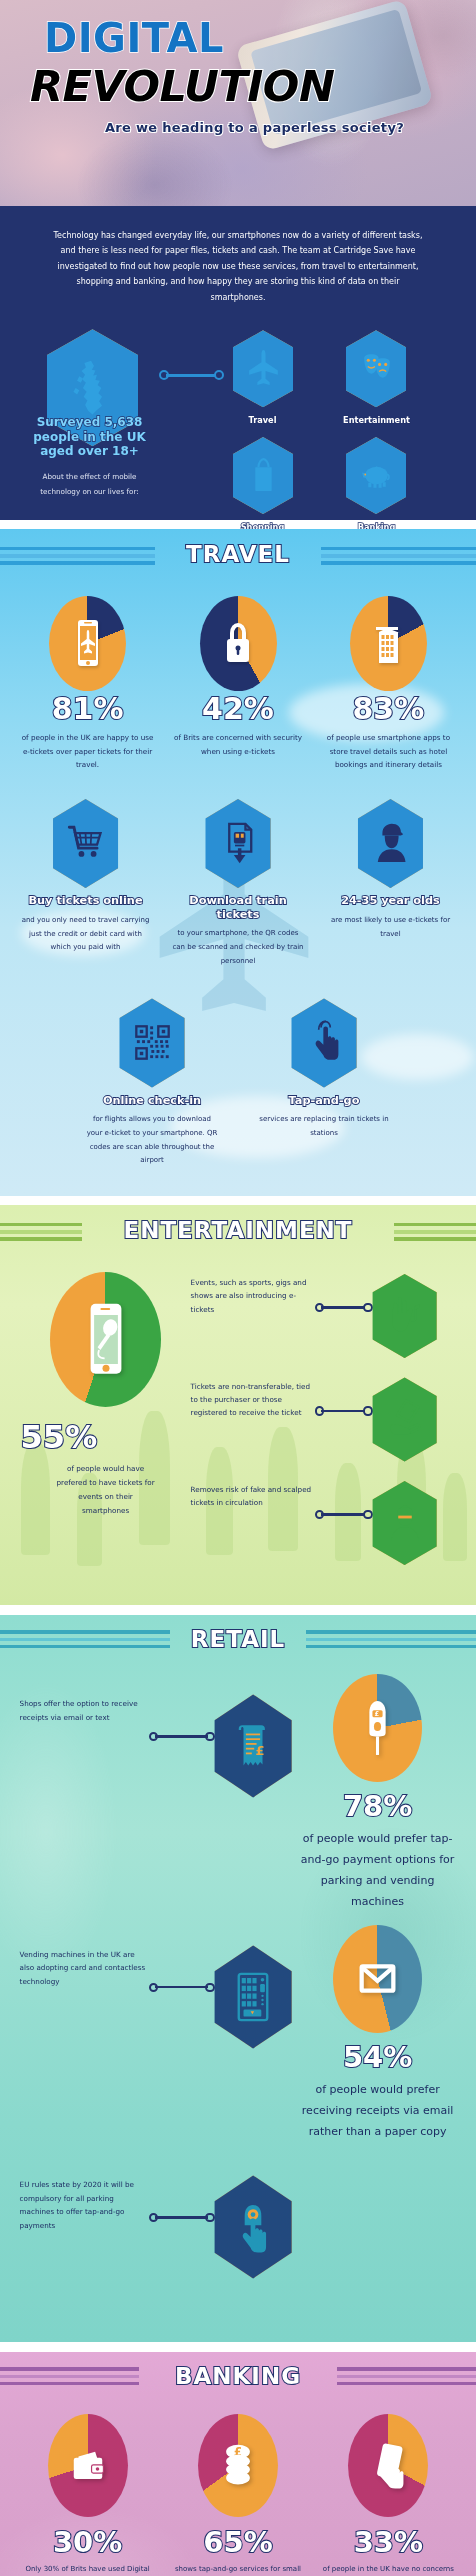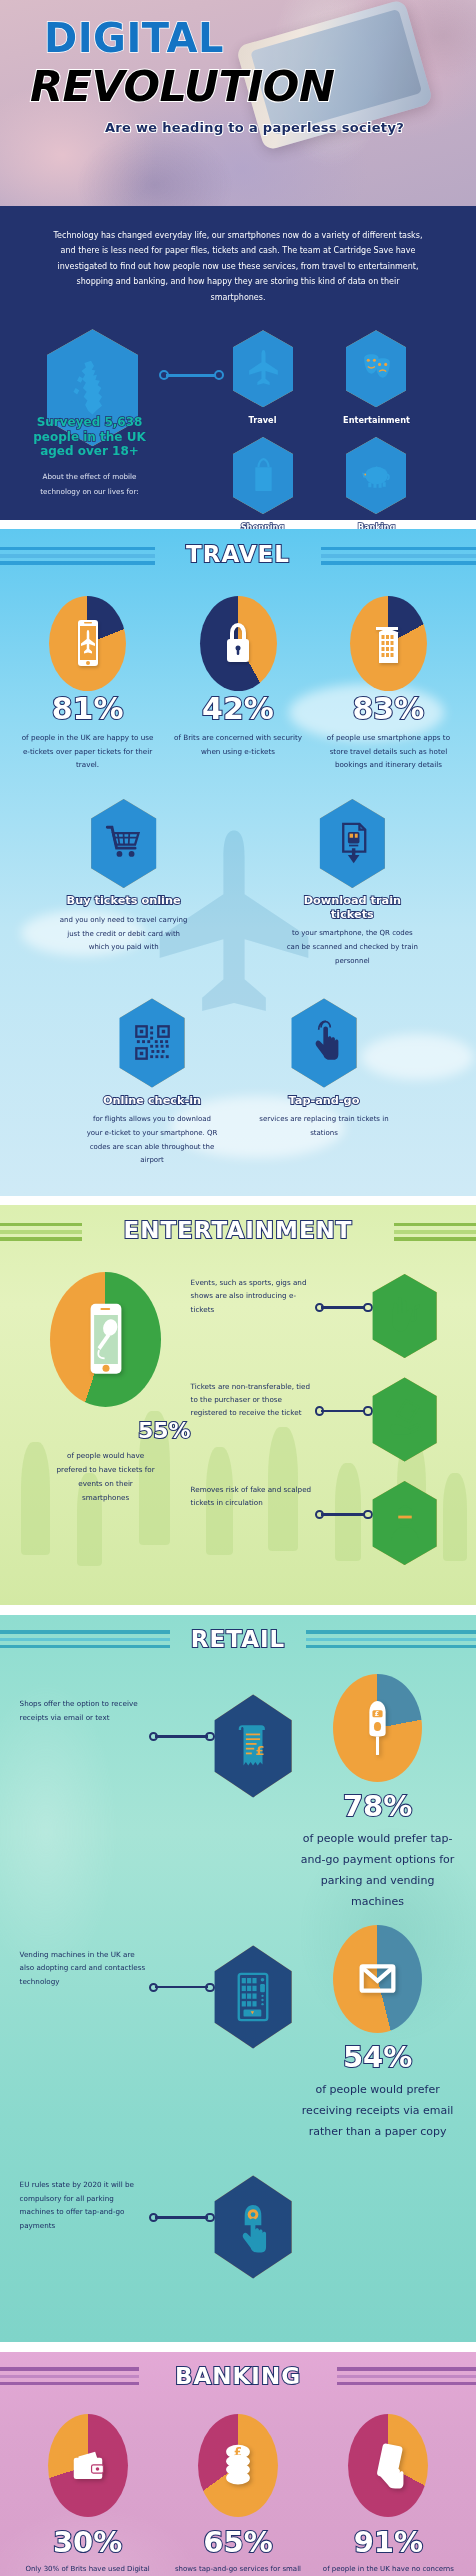--- a/index.html
+++ b/index.html
@@ -42,21 +42,21 @@
   .hex .shape{width:100%;height:100%;background:#f0a23c;
     clip-path:polygon(50% 0,100% 22%,100% 78%,50% 100%,0 78%,0 22%);
     position:relative;box-shadow:2.1px 2.6px 0 rgba(20,30,70,.45);}
   .hex .shape::before{content:"";position:absolute;inset:-2.6px;background:#2a8fd4;z-index:-1;
     clip-path:polygon(50% 0,100% 22%,100% 78%,50% 100%,0 78%,0 22%);}
   .hex .ic{position:absolute;inset:0;display:flex;align-items:center;justify-content:center;}
   .hex .ic svg{width:33px;height:41px;fill:#2fa0e0;}
   .hexlabel{position:absolute;width:103px;text-align:center;font-size:8.2px;font-weight:700;color:#fff;
     -webkit-text-stroke:1.5px #22326c;paint-order:stroke fill;}
   .bigsurvey{position:absolute;left:25px;top:94px;width:129px;text-align:center;}
-  .bigsurvey .l1{font-size:12px;font-weight:700;color:#14b8a6;line-height:1.22;
+  .bigsurvey .l1{font-size:12px;font-weight:700;color:#7dd3fc;line-height:1.22;
     -webkit-text-stroke:1.5px #22326c;paint-order:stroke fill;}
   .bigsurvey .l2{margin-top:11.3px;font-size:7.2px;color:#dfe4f2;line-height:2.0;}
   .connector{position:absolute;left:159px;top:49px;width:65px;height:10.3px;}
   .connector .bar{position:absolute;left:7.2px;top:3.6px;width:50px;height:3.1px;background:#2a8fd4;}
   .connector .dot{position:absolute;top:0;width:10.3px;height:10.3px;border:2.6px solid #2a8fd4;border-radius:50%;}
 
   
   .secband{position:relative;height:49px;display:flex;align-items:center;justify-content:center;}
   .secband .stripes{position:absolute;inset:0;}
   .secband .s{position:absolute;height:3.6px;}
@@ -97,21 +97,21 @@
   .ent{background:linear-gradient(180deg,#dcefb0 0%,#e4f2bd 25%,#ddeeb2 60%,#d3e9a4 100%);position:relative;}
   .handsbg{position:absolute;inset:0;overflow:hidden;opacity:.45;}
   .handsbg .hd{position:absolute;background:#b9da86;border-radius:40% 40% 4.1px 4.1px;}
   .entgrid{position:relative;z-index:4;display:flex;padding:12.4px 20.6px 20.6px;}
   .entleft{width:170px;}
   .entright{flex:1;padding-top:7.2px;}
   .entpie{width:111px;height:135px;margin:5.2px auto 0;position:relative;}
   .entpie .half{position:absolute;inset:0;border-radius:50%;}
   .entpie .ico{position:absolute;inset:0;display:flex;align-items:center;justify-content:center;}
   .entpie .ico svg{width:46px;height:77px;fill:#fff;filter:drop-shadow(2.1px 2.6px 2.1px rgba(0,0,0,.2));}
-  .entnum{margin-top:11.3px;text-align:right;font-size:22px;font-weight:700;color:#fff;
+  .entnum{margin-top:11.3px;text-align:left;font-size:32px;font-weight:700;color:#fff;
     -webkit-text-stroke:2.1px #22326c;paint-order:stroke fill;}
   .entdesc{margin-top:6.2px;text-align:center;font-size:7.2px;line-height:1.95;color:#1d2d63;width:103px;margin-left:auto;margin-right:auto;}
   .entitem{display:flex;align-items:flex-start;margin-bottom:19.6px;}
   .entitem .txt{width:124px;font-size:7.2px;line-height:1.85;color:#1d2d63;padding-top:2.1px;}
   .entitem .conn{width:58px;height:9.3px;position:relative;margin-top:29px;}
   .entitem .conn .bar{position:absolute;left:6.2px;top:3.1px;width:44px;height:2.6px;background:#22326c;}
   .entitem .conn .dot{position:absolute;top:0;width:9.3px;height:9.3px;border:2.1px solid #22326c;border-radius:50%;background:transparent;}
   .enthex{width:64px;height:84px;position:relative;flex:none;}
   .enthex .shape{width:100%;height:100%;background:#f0a23c;
     clip-path:polygon(50% 0,100% 22%,100% 78%,50% 100%,0 78%,0 22%);position:relative;box-shadow:2.1px 3.1px 0 rgba(40,110,50,.35);}
@@ -396,20 +396,35 @@
                   <rect x="36" y="23" width="5" height="7" fill="#f0a23c"></rect>
             <rect x="26" y="42" width="16" height="3"></rect>
             <path d="M34 48 L34 62" stroke="#22326c" stroke-width="6"></path>
             <path d="M24 60 L44 60 L34 74 Z"></path>
           </svg>
         </div>
             </div>
           </div>
         <div class="hexttl">Download train tickets</div>
         <div class="hexdesc">to your smartphone, the QR codes can be scanned and checked by train personnel</div>
+      </div>
+      <div class="hexcol">
+        <div class="hex2">
+            <div class="shape">
+              <div class="ic">
+          <svg viewBox="0 0 64 80">
+            <path d="M18 22 C18 12 26 6 34 6 C44 6 50 12 50 20 L54 24 L50 26 L18 26 Z"></path>
+            <path d="M22 26 C22 40 26 48 34 48 C42 48 46 40 46 26 Z"></path>
+            <path d="M34 50 C20 50 12 58 10 72 L58 72 C56 58 48 50 34 50 Z"></path>
+          </svg>
+        </div>
+            </div>
+          </div>
+        <div class="hexttl">24-35 year olds</div>
+        <div class="hexdesc">are most likely to use e-tickets for travel</div>
       </div>
     </div>
 
     <div class="hexrow two">
       <div class="hexcol">
         <div class="hex2">
             <div class="shape">
               <div class="ic">
           <svg viewBox="0 0 64 64">
             <rect x="4" y="4" width="18" height="18" fill="none" stroke="#22326c" stroke-width="4"></rect>
@@ -767,21 +782,21 @@
         <div class="bcol">
           <div class="bpie">
             <div class="el" style="background:conic-gradient(#f0a23c 0 33%, #b8396f 33% 100%);"></div>
             <div class="ico">
               <svg viewBox="0 0 64 80">
                 <rect x="18" y="4" width="34" height="56" rx="6" transform="rotate(12 35 32)"></rect>
                 <path d="M24 44 C18 44 14 50 18 56 L32 72 C34 76 38 78 44 78 L50 78 C56 78 58 74 58 68 L58 52 C58 48 52 48 52 52 L52 48 C52 44 46 44 46 48 L46 46 C46 42 40 42 40 46 L40 34 C40 29 32 29 32 34 L32 54 Z"></path>
               </svg>
             </div>
           </div>
-          <div class="bnum">91%</div>
+          <div class="bnum">33%</div>
           <div class="bdesc">of people in the UK have no concerns about using tap-and-go services</div>
         </div>
       </div>
 
       <div class="brow two">
         <div class="bcol narrow">
           <div class="bpie">
             <div class="el" style="background:conic-gradient(#b8396f 0 69%, #f0a23c 69% 100%);"></div>
             <div class="ico">
               <svg viewBox="0 0 64 80">

